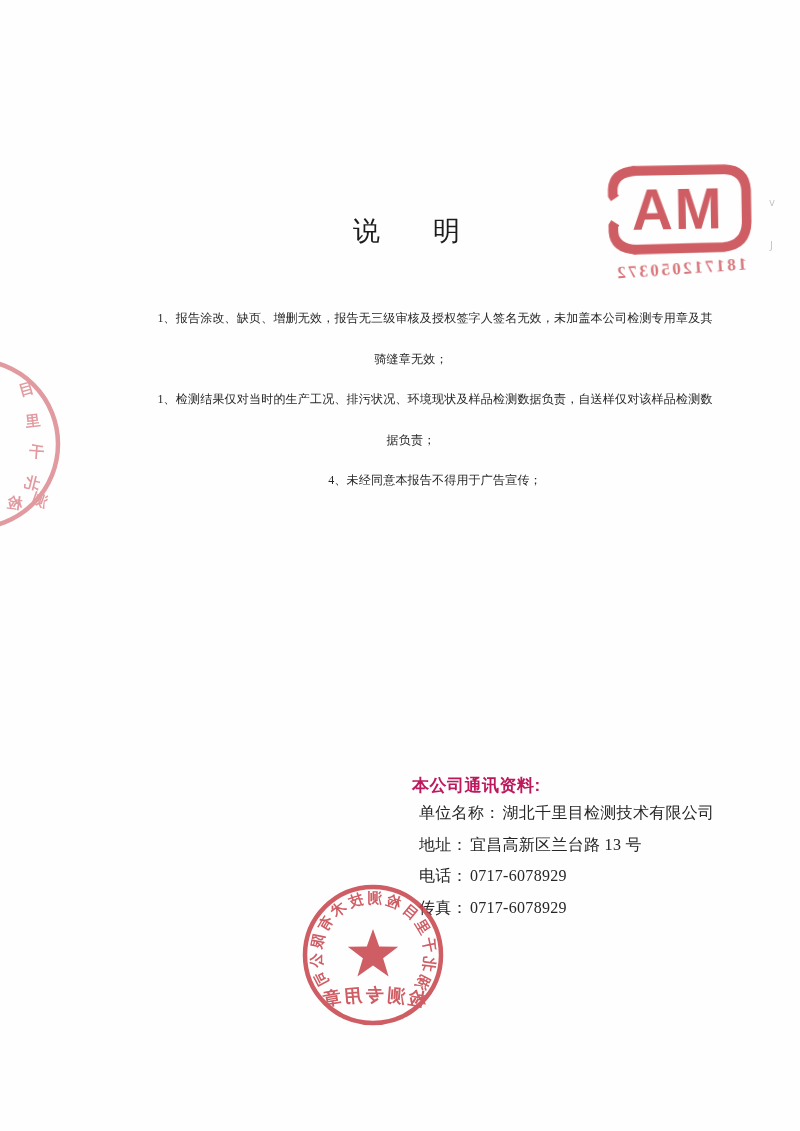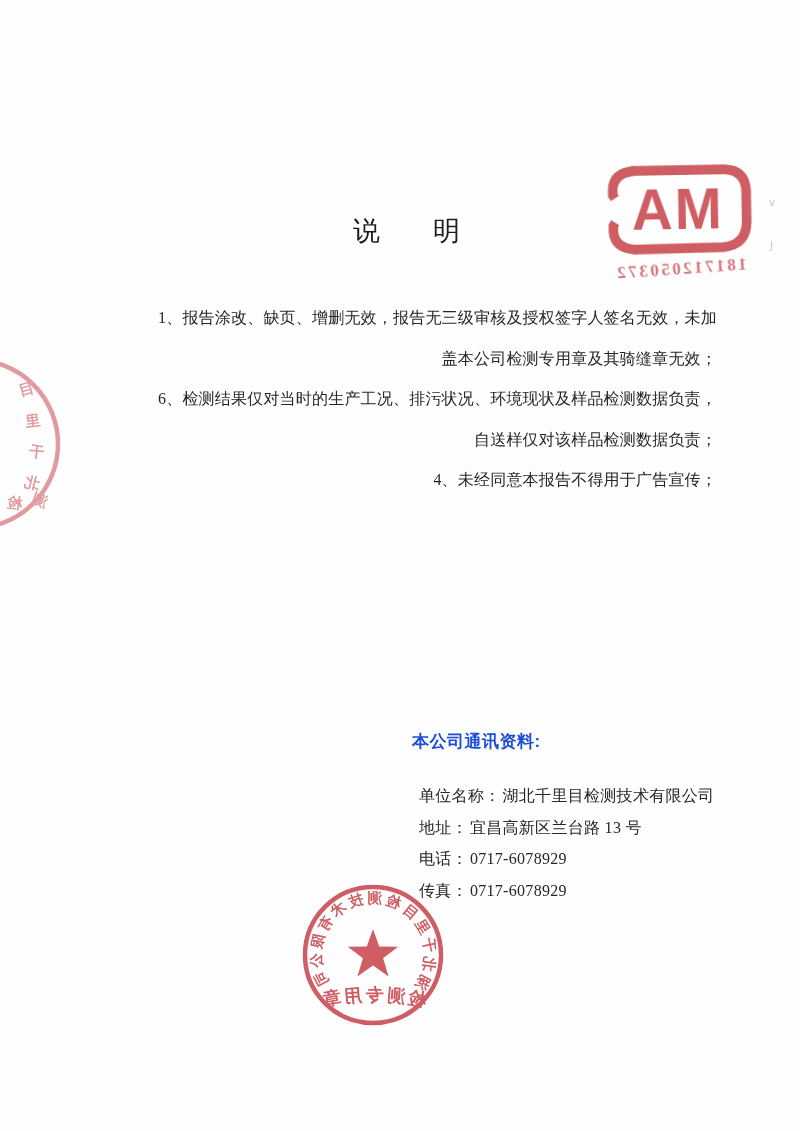--- a/index.html
+++ b/index.html
@@ -14,32 +14,32 @@
   .title{
     position:absolute;top:218px;left:353px;
     display:flex;gap:53px;
     font-size:27px;line-height:1;color:#1c1c1c;font-weight:500;
     letter-spacing:0;
   }
 
   
   .notes{
     position:absolute;left:105px;top:298px;width:612px;
-    font-size:16px;line-height:40.5px;letter-spacing:0.2px;
-    text-align:right;color:#262626;
+    font-size:12px;line-height:40.5px;letter-spacing:0.2px;
+    text-align:center;color:#262626;
   }
   .notes p{margin:0;text-indent:48px;}
 
   
   .contact{position:absolute;left:412px;top:730px;width:320px;}
   .c-head{
     font-family:"Liberation Sans","DejaVu Sans",sans-serif;
-    font-weight:700;font-size:17px;color:#1d4ed8;letter-spacing:0.5px;
+    font-weight:700;font-size:17px;color:#be185d;letter-spacing:0.5px;margin-top:44px;
   }
-  .c-rows{margin-top:27px;margin-left:7px;}
+  .c-rows{margin-top:0;margin-left:7px;}
   .c-row{font-size:16px;line-height:31.5px;letter-spacing:0.3px;color:#262626;white-space:nowrap;}
   .c-row .c-value{margin-left:2px;}
 
   
   .cma-stamp{
     position:absolute;left:590px;top:161px;width:180px;height:125px;
     transform:scaleX(-1) rotate(1deg);
     color:#c43b42;opacity:0.82;filter:blur(0.4px);
     text-align:center;
   }
@@ -76,21 +76,21 @@
 
 <div class="page">
 
   <div class="title">
     <span>说</span>
     <span>明</span>
   </div>
 
   <div class="notes">
     <p>1、报告涂改、缺页、增删无效，报告无三级审核及授权签字人签名无效，未加盖本公司检测专用章及其骑缝章无效；</p>
-    <p>6、检测结果仅对当时的生产工况、排污状况、环境现状及样品检测数据负责，自送样仅对该样品检测数据负责；</p>
+    <p>1、检测结果仅对当时的生产工况、排污状况、环境现状及样品检测数据负责，自送样仅对该样品检测数据负责；</p>
     <p>4、未经同意本报告不得用于广告宣传；</p>
   </div>
 
   <div class="contact">
     <div class="c-head">本公司通讯资料:</div>
     <div class="c-rows">
       <div class="c-row">
         <span class="c-label">单位名称：</span><span class="c-value">湖北千里目检测技术有限公司</span>
       </div>
       <div class="c-row">

